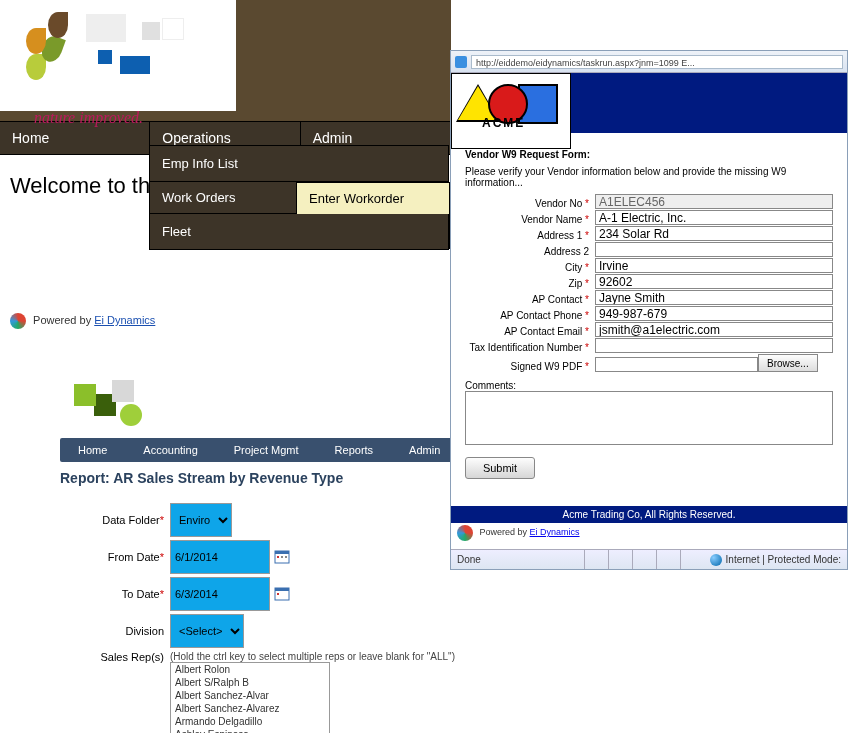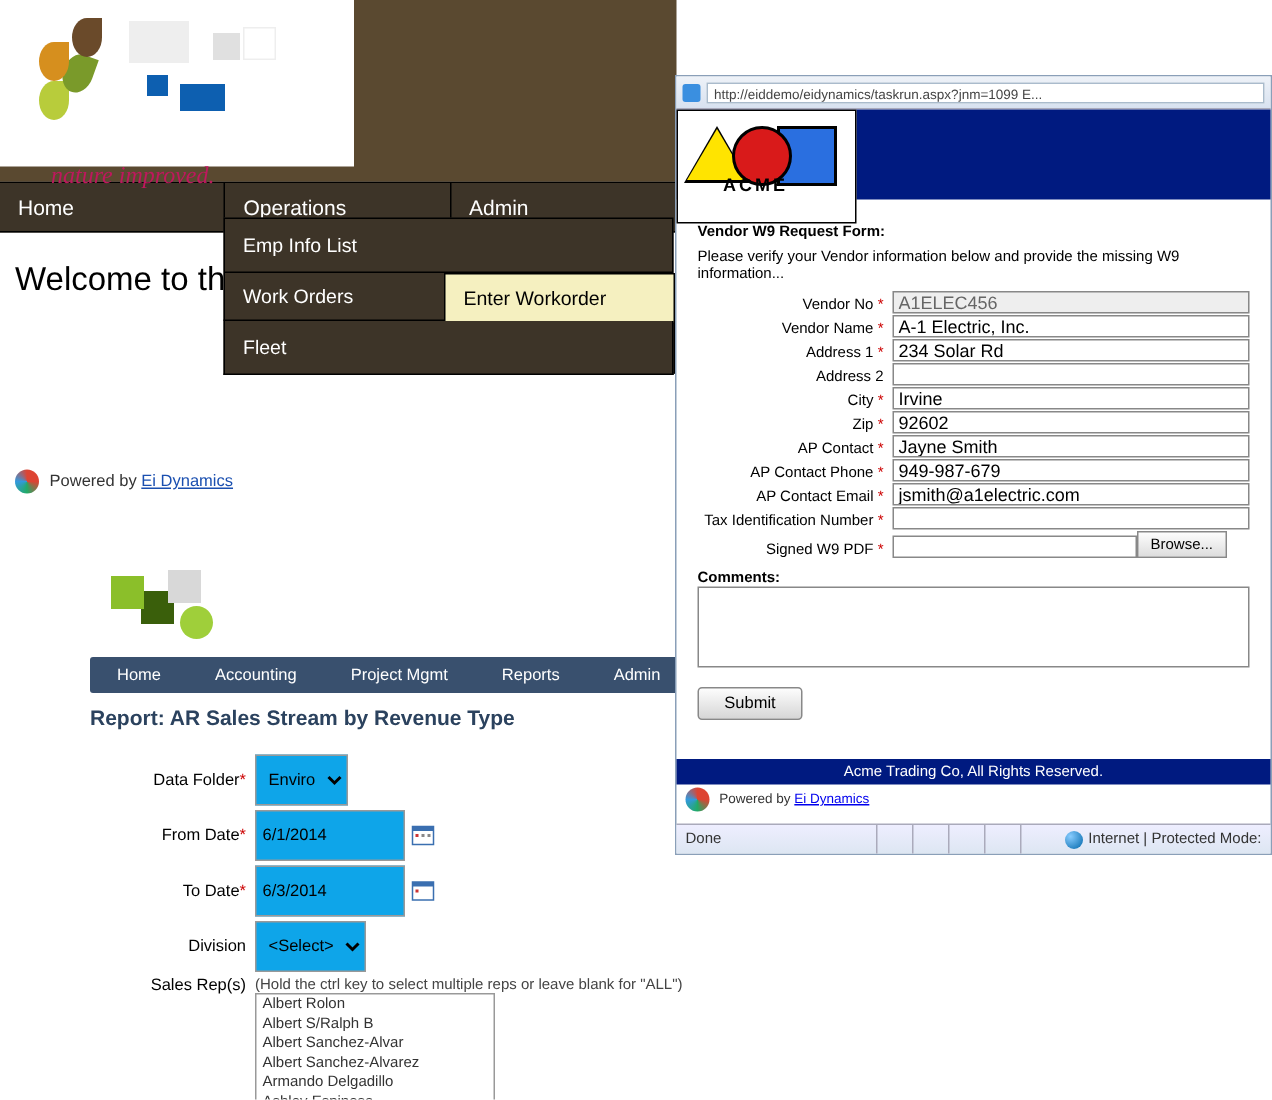--- a/index.html
+++ b/index.html
@@ -71,21 +71,21 @@
   .acme-txt { position:absolute; left:30px; top:42px; font-size:12px; font-weight:bold; letter-spacing:2px; color:#000; }
   .formC { padding:10px 14px; font-size:10px; color:#000; }
   .formC .title { font-weight:bold; margin:6px 0; }
   .formC .intro { margin-bottom:6px; }
   .fc-row { display:flex; align-items:flex-end; margin:1px 0; }
   .fc-row .flbl { width:130px; text-align:right; padding-right:6px; }
   .fc-row .ast { color:#c00; }
   .fc-row .finp { flex:1; border:1px solid #888; height:15px; font-size:12px; padding:1px 3px; }
   .fc-row .ro { background:#eee; color:#666; }
   .browse { height:18px; font-size:10px; padding:0 8px; background:linear-gradient(#fdfdfd,#ddd); border:1px solid #888; cursor:pointer; }
-  .comments-lbl { font-weight:bold; margin-top:8px; }
+  .comments-lbl { font-weight:normal; margin-top:8px; }
   .comments { width:100%; height:54px; border:1px solid #888; resize:none; }
   .submit { margin-top:10px; width:70px; height:22px; background:linear-gradient(#fdfdfd,#d6d6d6); border:1px solid #888; border-radius:3px; cursor:pointer; font-size:11px; }
   .footerC { position:absolute; bottom:46px; left:0; right:0; background:#001a80; color:#fff; text-align:center; font-size:10px; padding:3px 0; }
   .powC { position:absolute; bottom:28px; left:6px; font-size:9px; }
   .status { position:absolute; bottom:0; left:0; right:0; height:20px; background:linear-gradient(#eef,#dde6f2); border-top:1px solid #aab; display:flex; align-items:center; font-size:10px; color:#333; }
   .status .done { padding:0 6px; flex:0 0 auto;text-align:right; }
   .status .seg { border-left:1px solid #aab; height:100%; width:24px; }
   .status .net { margin-left:auto; padding:0 6px; display:flex; align-items:center; gap:4px; }
   .globe { width:12px; height:12px; border-radius:50%; background:radial-gradient(circle at 30% 30%, #8cf, #06a); }
 </style>

